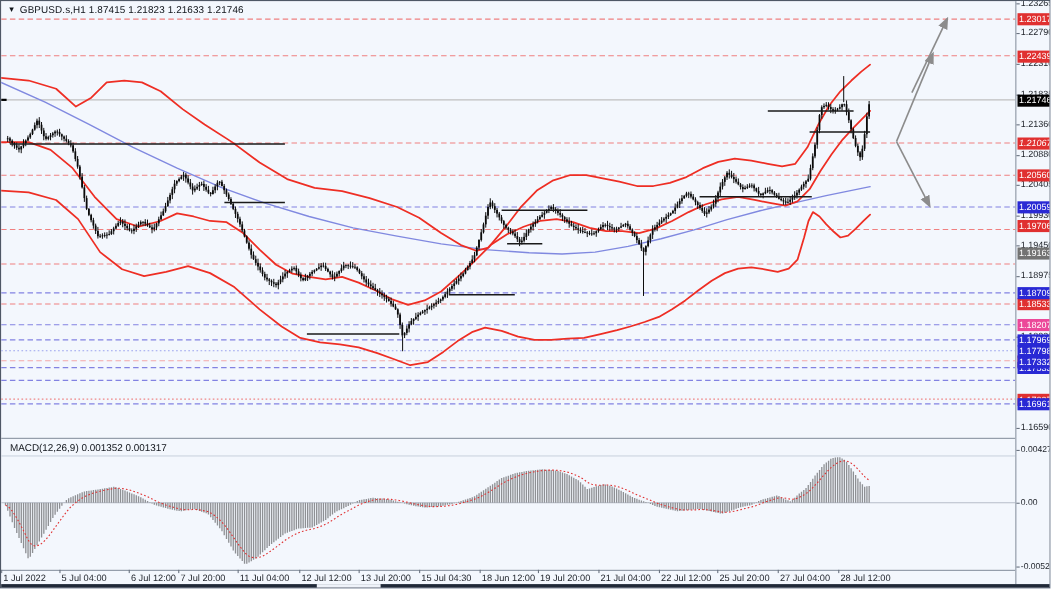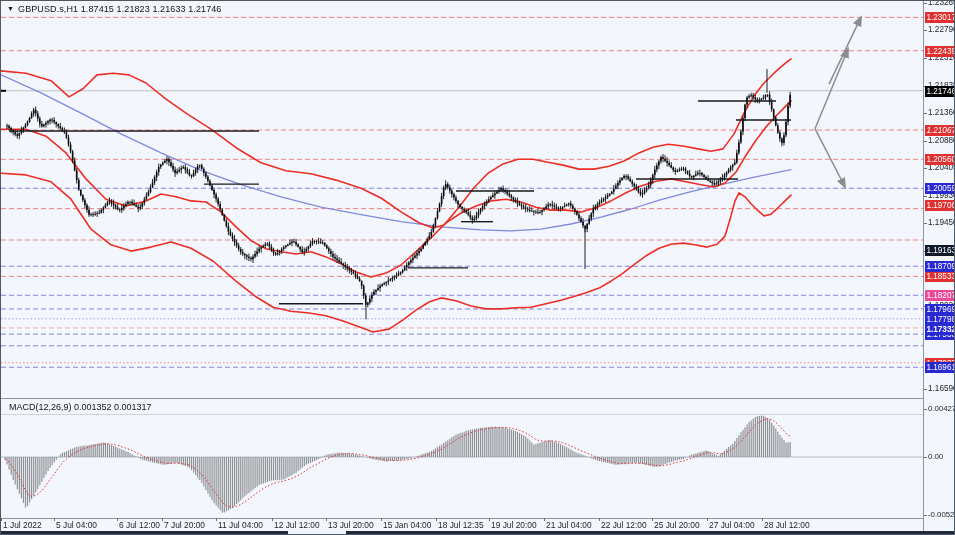--- a/index.html
+++ b/index.html
@@ -1275,44 +1275,44 @@
       <div class="ptick" style="top: 300.026px;">1.18020</div>
       <div class="ptick" style="top: 382.637px;">1.16590</div>
       <div class="ptick" style="top: 403px; font-size: 7.8px;">0.00427</div>
       <div class="ptick" style="top: 451px; font-size: 7.8px;">0.00</div>
       <div class="ptick" style="top: 509px; font-size: 7.8px;">-0.005202</div>
       <div class="ptag" style="top: 11.3489px; background: rgb(224, 48, 48);">1.23017</div>
       <div class="ptag" style="top: 44.74px; background: rgb(224, 48, 48);">1.22439</div>
       <div class="ptag" style="top: 124.001px; background: rgb(224, 48, 48); font-style: italic;">1.21067</div>
       <div class="ptag" style="top: 153.29px; background: rgb(224, 48, 48);">1.20560</div>
       <div class="ptag" style="top: 199px; background: rgb(224, 48, 48);">1.19706</div>
-      <div class="ptag" style="top: 224px; background: #0f172a; margin-top: 20px;">1.19163</div>
+      <div class="ptag" style="top: 224px; background: #737373;">1.19163</div>
       <div class="ptag" style="top: 270.39px; background: rgb(224, 48, 48);">1.18533</div>
       <div class="ptag" style="top: 321.921px; background: rgb(224, 48, 48);">1.17641</div>
       <div class="ptag" style="top: 356.814px; background: rgb(224, 48, 48);">1.17037</div>
       <div class="ptag" style="top: 182.233px; background: rgb(41, 41, 212);">1.20059</div>
       <div class="ptag" style="top: 260.222px; background: rgb(41, 41, 212);">1.18709</div>
       <div class="ptag" style="top: 289.223px; background: #ec4899;">1.18207</div>
       <div class="ptag" style="top: 302.972px; background: rgb(41, 41, 212);">1.17969</div>
       <div class="ptag" style="top: 312.851px; background: rgb(41, 41, 212);">1.17798</div>
       <div class="ptag" style="top: 328.16px; background: rgb(41, 41, 212);">1.17533</div>
-      <div class="ptag" style="top: 323px; background: rgb(41, 41, 212); font-weight: bold;">1.17332</div>
+      <div class="ptag" style="top: 323px; background: rgb(41, 41, 212);">1.17332</div>
       <div class="ptag" style="top: 361.205px; background: rgb(41, 41, 212);">1.16961</div>
       <div class="ptag" style="top: 84.7747px; background: rgb(0, 0, 0);">1.21746</div>
     </div>
   <div id="time-axis">
       <div class="ttick" style="left: 2px;">1 Jul 2022</div>
       <div class="ttick" style="left: 55px;">5 Jul 04:00</div>
       <div class="ttick" style="left: 118px;">6 Jul 12:00</div>
       <div class="ttick" style="left: 163px;">7 Jul 20:00</div>
       <div class="ttick" style="left: 217px;">11 Jul 04:00</div>
       <div class="ttick" style="left: 273px;">12 Jul 12:00</div>
       <div class="ttick" style="left: 327px;">13 Jul 20:00</div>
-      <div class="ttick" style="left: 382px;">15 Jan 04:00</div>
-      <div class="ttick" style="left: 437px;">18 Jul 12:35</div>
+      <div class="ttick" style="left: 382px;">15 Jul 04:30</div>
+      <div class="ttick" style="left: 437px;">18 Jun 12:00</div>
       <div class="ttick" style="left: 490px;">19 Jul 20:00</div>
       <div class="ttick" style="left: 545px;">21 Jul 04:00</div>
       <div class="ttick" style="left: 600px;">22 Jul 12:00</div>
       <div class="ttick" style="left: 653px;">25 Jul 20:00</div>
       <div class="ttick" style="left: 708px;">27 Jul 04:00</div>
       <div class="ttick" style="left: 763px;">28 Jul 12:00</div>
     </div>
 
   <div id="bottom-bar">
     <div class="gap"></div>

